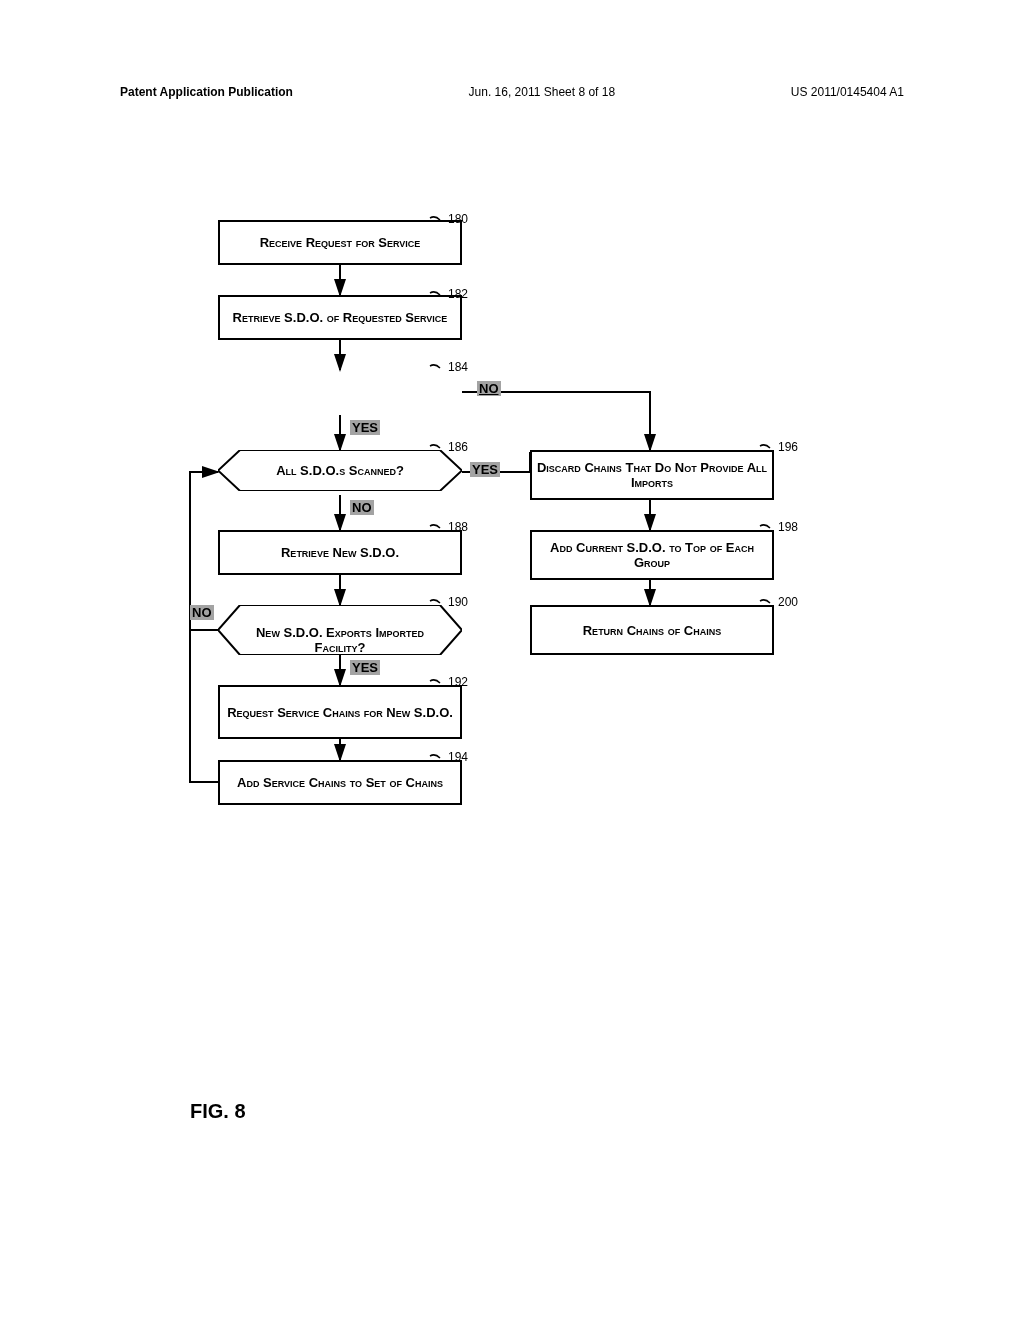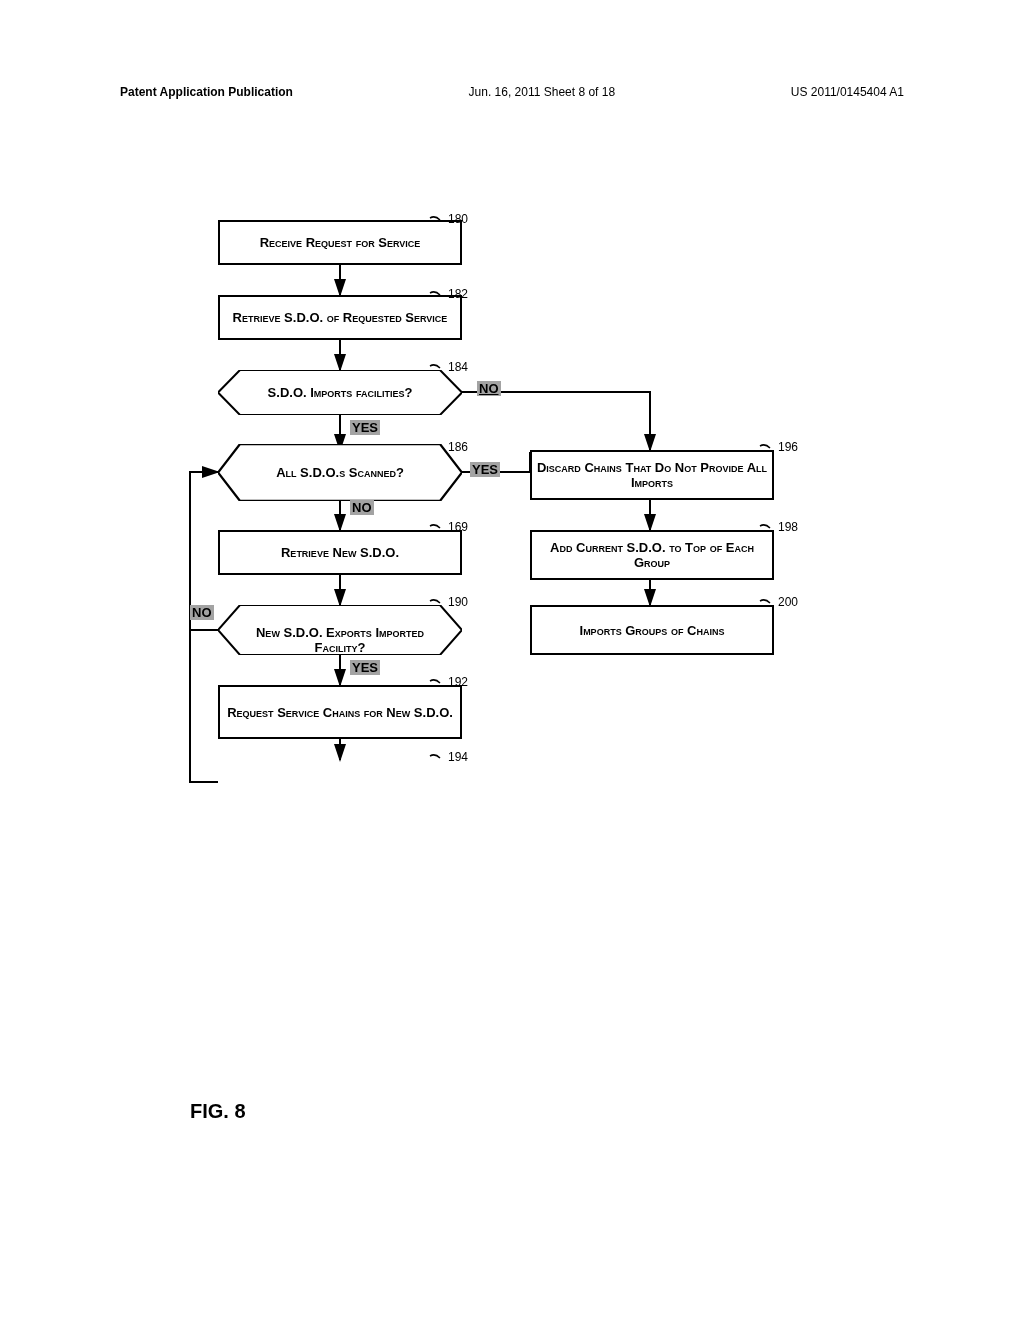--- a/index.html
+++ b/index.html
@@ -155,68 +155,65 @@
   <div class="box" style="left:38px; top:10px; width:244px; height:45px;">
     <span>Receive Request for Service</span>
   </div>
   <div class="ref" style="left:268px; top:2px;">180</div>
 
   <div class="box" style="left:38px; top:85px; width:244px; height:45px;">
     <span>Retrieve S.D.O. of Requested Service</span>
   </div>
   <div class="ref" style="left:268px; top:77px;">182</div>
 
-  <div class="hexagon" style="left:38px; top:160px; width:244px; height:45px;">
-    <svg class="hex-shape" viewBox="0 0 244 45" preserveAspectRatio="none">
-      <polygon points="22,0 222,0 244,22.5 222,45 22,45 0,22.5" fill="white" stroke="black" stroke-width="2"></polygon>
-    </svg>
-    <span class="hex-text">S.D.O. Imports facilities?</span>
-  </div>
   <div class="ref" style="left:268px; top:150px;">184</div>
 
-  <div class="hexagon" style="left:38px; top:234px; width:244px; height:57px;text-align:right;">
+  <div class="hexagon" style="left:38px; top:240px; width:244px; height:41px;text-align:right;">
     <svg class="hex-shape" viewBox="0 0 244 45" preserveAspectRatio="none">
       <polygon points="22,0 222,0 244,22.5 222,45 22,45 0,22.5" fill="white" stroke="black" stroke-width="2"></polygon>
     </svg>
     <span class="hex-text">All S.D.O.s Scanned?</span>
   </div>
   <div class="ref" style="left:268px; top:230px;">186</div>
 
   <div class="box" style="left:38px; top:320px; width:244px; height:45px;">
     <span>Retrieve New S.D.O.</span>
   </div>
-  <div class="ref" style="left:268px; top:310px;">169</div>
+  <div class="ref" style="left:268px; top:310px;">188</div>
 
   <div class="hexagon" style="left:38px; top:395px; width:244px; height:50px;align-items:flex-end;">
     <svg class="hex-shape" viewBox="0 0 244 50" preserveAspectRatio="none">
       <polygon points="22,0 222,0 244,25 222,50 22,50 0,25" fill="white" stroke="black" stroke-width="2"></polygon>
     </svg>
     <span class="hex-text">New S.D.O. Exports Imported Facility?</span>
   </div>
   <div class="ref" style="left:268px; top:385px;">190</div>
 
   <div class="box" style="left:38px; top:475px; width:244px; height:54px;">
     <span>Request Service Chains for New S.D.O.</span>
   </div>
   <div class="ref" style="left:268px; top:465px;">192</div>
 
+  <div class="box" style="left:38px; top:550px; width:244px; height:45px;">
+    <span>Add Service Chains to Set of Chains</span>
+  </div>
   <div class="ref" style="left:268px; top:540px;">194</div>
 
   <div class="box" style="left:350px; top:240px; width:244px; height:50px;">
     <span>Discard Chains That Do Not Provide All Imports</span>
   </div>
   <div class="ref" style="left:598px; top:230px;">196</div>
 
   <div class="box" style="left:350px; top:320px; width:244px; height:50px;">
     <span>Add Current S.D.O. to Top of Each Group</span>
   </div>
   <div class="ref" style="left:598px; top:310px;">198</div>
 
   <div class="box" style="left:350px; top:395px; width:244px; height:50px;">
-    <span>Imports Groups of Chains</span>
+    <span>Return Chains of Chains</span>
   </div>
   <div class="ref" style="left:598px; top:385px;">200</div>
 
   <div class="edge-label" style="left:170px; top:210px;">YES</div>
   <div class="edge-label" style="left:297px; top:171px; text-decoration: underline;">NO</div>
   <div class="edge-label" style="left:170px; top:290px;">NO</div>
   <div class="edge-label" style="left:290px; top:252px;">YES</div>
   <div class="edge-label" style="left:170px; top:450px;">YES</div>
   <div class="edge-label" style="left:10px; top:395px;">NO</div>
 

